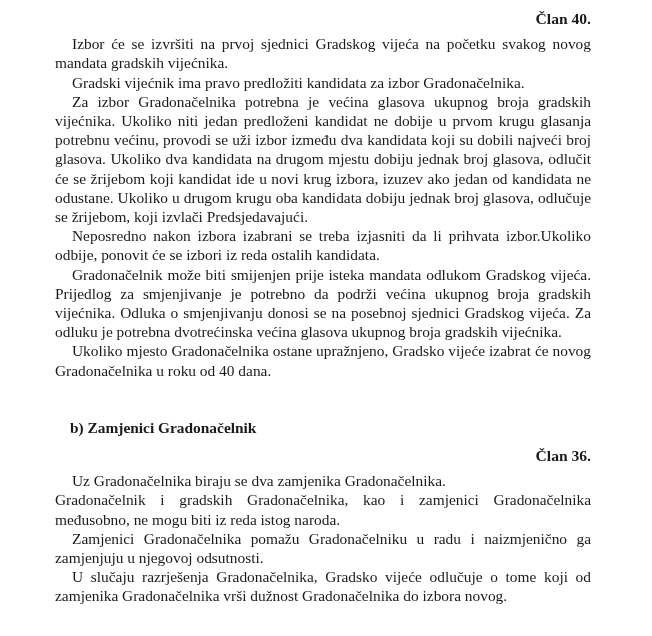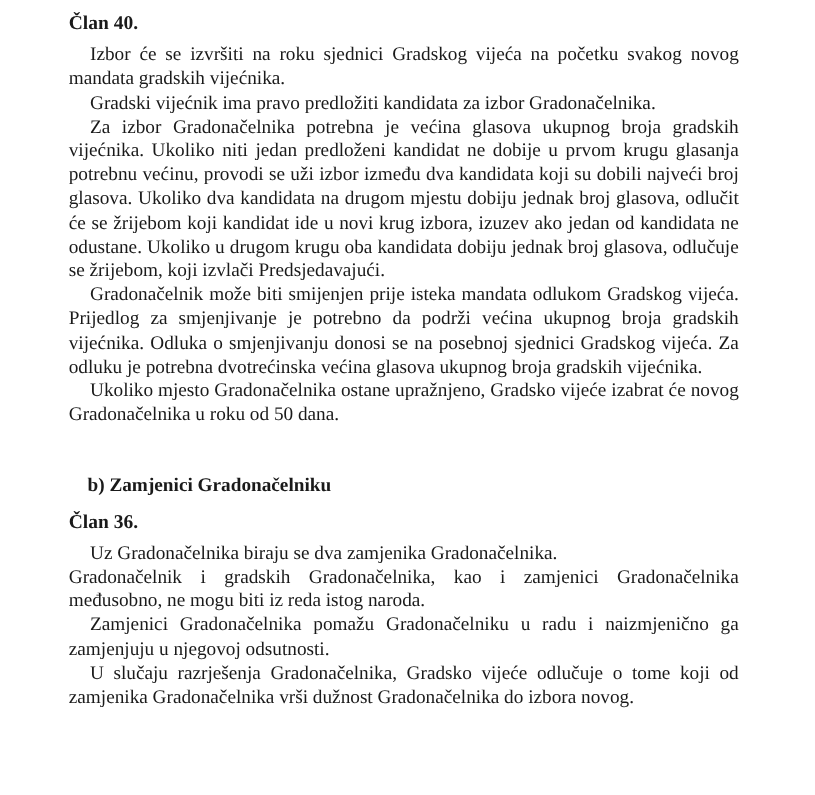--- a/index.html
+++ b/index.html
@@ -5,45 +5,46 @@
     html, body { margin: 0; padding: 0; background: #ffffff; }
     body { width: 652px; height: 636px; overflow: hidden; position: relative; }
     .page {
       position: absolute; left: 55px; top: 0; width: 536px;
       font-family: "Liberation Serif", serif;
       color: #1a1a1a;
       font-size: 15.4px;
       line-height: 19.2px;
     }
     .article-title {
-      text-align: left; font-weight: bold; font-size: 15.6px;
+      text-align: right; font-weight: bold; font-size: 15.6px;
       margin: 9px 0 6px 0;
     }
     .para { margin: 0; text-align: justify; text-align-last: left; }
     .para.indent { text-indent: 17px; }
     .section-heading {
       font-weight: bold; font-size: 15.4px; margin: 0; padding-left: 15px;
     }
     .gap-a { height: 38px; }
   </style>
 </head>
 <body>
 
 <div class="page">
   <div class="article-title">Član 40.</div>
 
-  <p class="para indent">Izbor će se izvršiti na roku sjednici Gradskog vijeća na početku svakog novog mandata gradskih vijećnika.</p>
+  <p class="para indent">Izbor će se izvršiti na prvoj sjednici Gradskog vijeća na početku svakog novog mandata gradskih vijećnika.</p>
   <p class="para indent">Gradski vijećnik ima pravo predložiti kandidata za izbor Gradonačelnika.</p>
   <p class="para indent">Za izbor Gradonačelnika potrebna je većina glasova ukupnog broja gradskih vijećnika. Ukoliko niti jedan predloženi kandidat ne dobije u prvom krugu glasanja potrebnu većinu, provodi se uži izbor između dva kandidata koji su dobili najveći broj glasova. Ukoliko dva kandidata na drugom mjestu dobiju jednak broj glasova, odlučit će se žrijebom koji kandidat ide u novi krug izbora, izuzev ako jedan od kandidata ne odustane. Ukoliko u drugom krugu oba kandidata dobiju jednak broj glasova, odlučuje se žrijebom, koji izvlači Predsjedavajući.</p>
+  <p class="para indent">Neposredno nakon izbora izabrani se treba izjasniti da li prihvata izbor.Ukoliko odbije, ponovit će se izbori iz reda ostalih kandidata.</p>
   <p class="para indent">Gradonačelnik može biti smijenjen prije isteka mandata odlukom Gradskog vijeća. Prijedlog za smjenjivanje je potrebno da podrži većina ukupnog broja  gradskih vijećnika. Odluka o smjenjivanju donosi se na posebnoj sjednici Gradskog vijeća. Za odluku je potrebna dvotrećinska većina glasova ukupnog broja gradskih vijećnika.</p>
-  <p class="para indent">Ukoliko mjesto Gradonačelnika ostane upražnjeno, Gradsko vijeće izabrat će novog Gradonačelnika u roku od 50 dana.</p>
+  <p class="para indent">Ukoliko mjesto Gradonačelnika ostane upražnjeno, Gradsko vijeće izabrat će novog Gradonačelnika u roku od 40 dana.</p>
 
   <div class="gap-a"></div>
 
-  <div class="section-heading">b) Zamjenici Gradonačelniku</div>
+  <div class="section-heading">b) Zamjenici Gradonačelnik</div>
 
   <div class="article-title">Član 36.</div>
 
   <p class="para indent">Uz Gradonačelnika biraju se dva zamjenika Gradonačelnika.</p>
   <p class="para">Gradonačelnik i gradskih Gradonačelnika, kao i zamjenici Gradonačelnika međusobno, ne mogu biti iz reda istog naroda.</p>
   <p class="para indent">Zamjenici Gradonačelnika pomažu Gradonačelniku u radu i naizmjenično ga zamjenjuju u njegovoj odsutnosti.</p>
   <p class="para indent">U slučaju razrješenja Gradonačelnika, Gradsko vijeće odlučuje o tome koji od zamjenika Gradonačelnika vrši dužnost  Gradonačelnika do  izbora novog.</p>
 
 </div>
 

